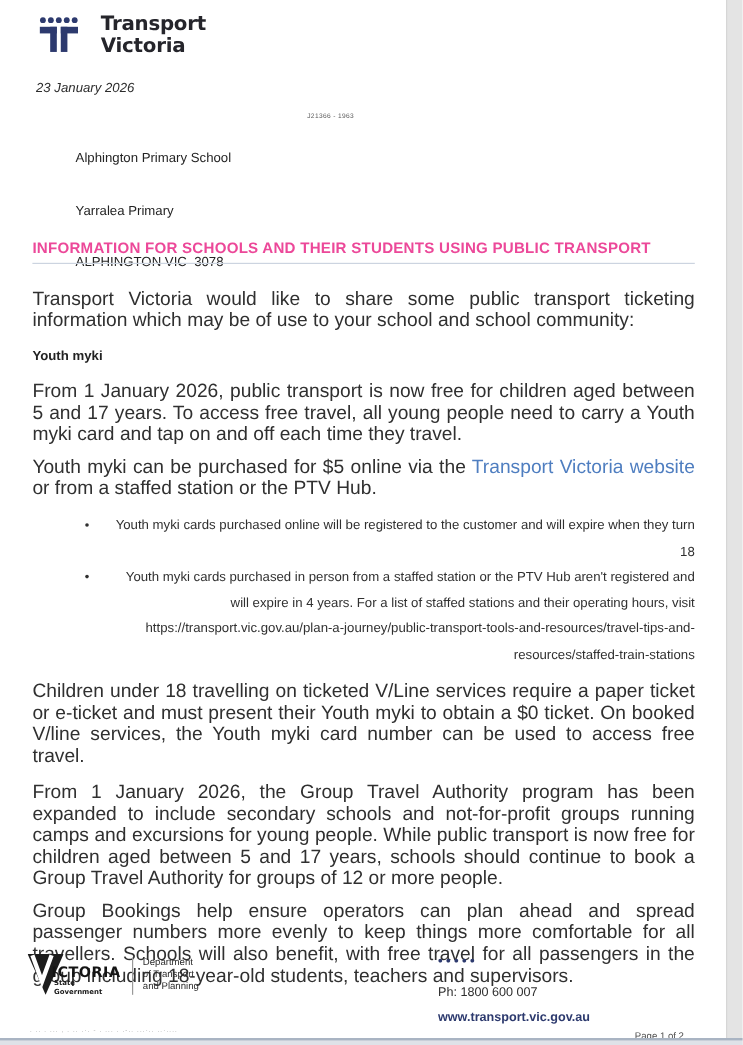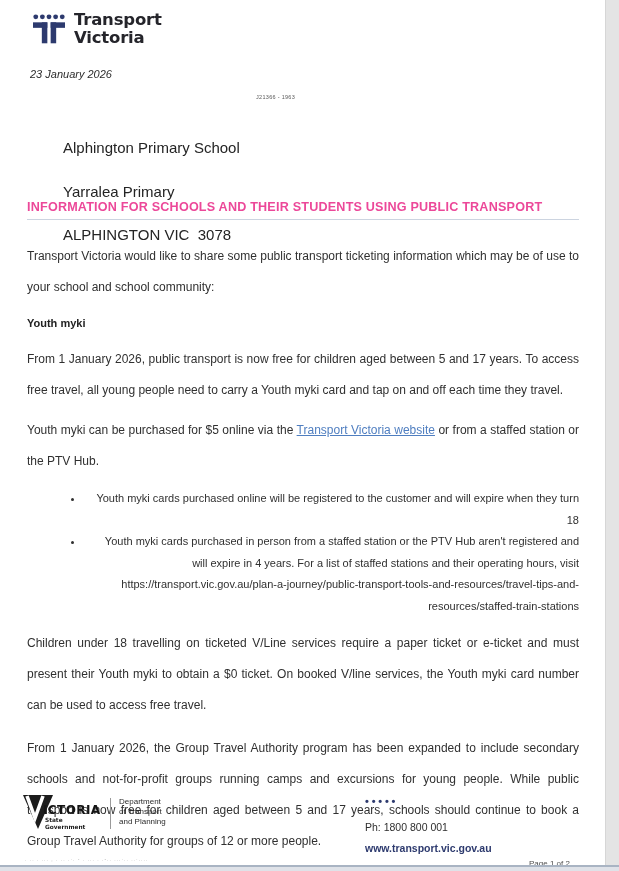--- a/index.html
+++ b/index.html
@@ -6,39 +6,39 @@
   html,body { background:#f4f4f4; }
   .scan {
     position:relative; width:619px; height:871px; background:#ffffff;
     overflow:hidden; font-family:"Liberation Sans", sans-serif; color:#2e2e2e;
   }
   
   .edge-right { position:absolute; top:0; right:0; width:14px; height:100%; background:#e4e4e4; border-left:1px solid #d6d6d6; }
   .edge-bottom { position:absolute; left:0; bottom:0; width:100%; height:6px; background:#dfe2e8; border-top:2px solid #a9b4c3; }
 
   
-  .brand { position:absolute; left:33px; top:11px; display:flex; align-items:flex-start; gap:9px; }
+  .brand { position:absolute; left:33px; top:11px; display:flex; align-items:flex-start; gap:19px; }
   .brand svg { display:block; margin-top:3px; }
   .brand-text { font-family:"DejaVu Sans", sans-serif; font-weight:700; font-size:16.5px; line-height:17.5px; color:#25252b; letter-spacing:-0.2px; }
   .date { position:absolute; left:30px; top:68px; font-size:11px; font-style:italic; color:#2c2c2c; }
   .ref { position:absolute; left:256px; top:94px; font-size:5.5px; color:#5a5a5a; letter-spacing:0.3px; }
-  .recipient { position:absolute; left:63px; top:112px; font-size:15px; line-height:14.5px; color:#242424; white-space:pre-wrap; }
+  .recipient { position:absolute; left:63px; top:96px; font-size:11px; line-height:14.5px; color:#242424; white-space:pre-wrap; }
 
   
   .body { position:absolute; left:27px; top:200px; width:552px; }
   .heading {
     font-size:12.6px; font-weight:700; color:#ec4899; letter-spacing:0.2px;
     padding-bottom:5px; border-bottom:1.5px solid #ccd4e0; margin-bottom:21px;
   }
   .salutation { font-size:11px; margin-bottom:16px; color:#2d2d2d; }
-  .p { font-size:12px; line-height:31px; text-align:justify; color:#303030; margin-bottom:9px; }
+  .p { font-size:16px; line-height:18px; text-align:justify; color:#303030; margin-bottom:9px; }
   .sub { font-size:11px; font-weight:700; color:#222; margin:7px 0 15px 0; }
   ul.bullets { margin:2px 0 11px 0; padding-left:57px; }
   ul.bullets li { font-size:11px; line-height:21.5px; text-align:right; color:#303030; padding-left:4px; }
-  .link { color:#4f7ec0; text-decoration:underline; cursor:pointer; }
+  .link { color:#4f7ec0; cursor:pointer; }
 
   
   .vic-logo { position:absolute; left:23px; top:795px; width:130px; height:42px; }
   .vic-tri { position:absolute; left:0; top:0; }
   .vic-word { position:absolute; left:20px; top:8px; font-family:"DejaVu Sans", sans-serif; font-weight:700; font-size:12px; letter-spacing:0.4px; color:#141414; }
   .vic-sub { position:absolute; left:22px; top:22px; font-family:"DejaVu Sans", sans-serif; font-weight:700; font-size:5.8px; line-height:6.8px; color:#1a1a1a; white-space:pre-line; }
   .vic-divider { position:absolute; left:87px; top:3px; width:1px; height:31px; background:#9a9a9a; }
   .dept { position:absolute; left:96px; top:2px; font-size:8px; line-height:10px; color:#2b2b2b; white-space:pre-line; width:70px; }
 
   .footer-right { position:absolute; left:365px; top:795px; width:230px; }
@@ -112,21 +112,21 @@
 Government</div>
     <div class="vic-divider"></div>
     <div class="dept">Department
 of Transport
 and Planning</div>
   </div>
 
   <div class="footer-right">
     <div class="f-dots">•••••</div>
     <div class="f-addr">
-      <div>Ph: 1800 800 001</div>
+      <div>Ph: 1800 600 007</div>
     </div>
     <div class="f-web">www.transport.vic.gov.au</div>
   </div>
 
   <div class="page-num">Page 1 of 2</div>
   <div class="artifact">. .. .  ... , . ..  .·. -  . ...  . .-.. ...·.. ..·....</div>
 
   <div class="edge-right"></div>
   <div class="edge-bottom"></div>
 </div>

